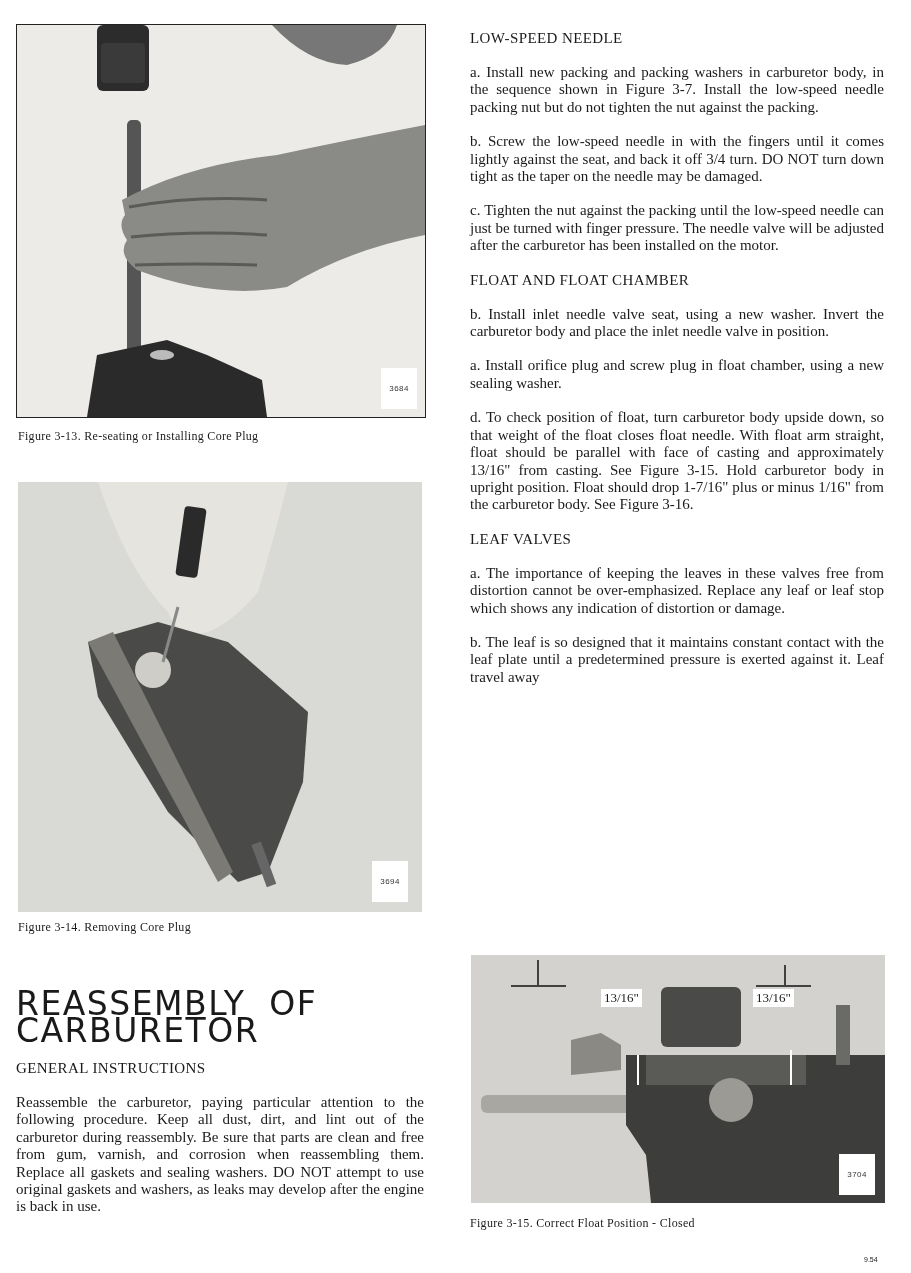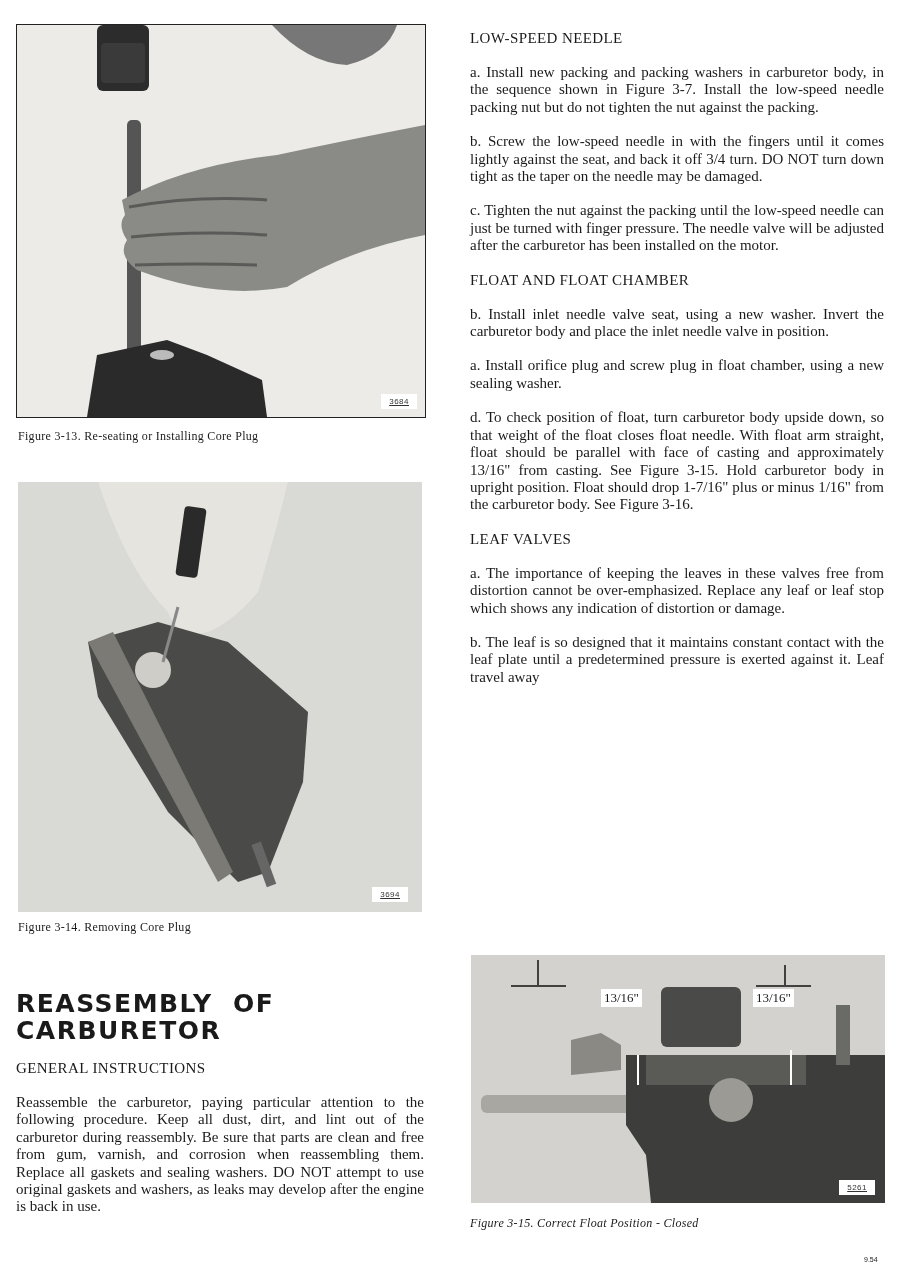--- a/index.html
+++ b/index.html
@@ -2,27 +2,27 @@
 <html><head>
 <meta charset="utf-8">
 <style>
   html, body { margin:0; padding:0; background:#fff; }
   body { width:911px; height:1273px; position:relative; overflow:hidden;
          font-family:"Liberation Serif", "DejaVu Serif", serif; color:#1a1a1a; }
   .abs { position:absolute; }
   .photo { position:absolute; background:#d9d9d6; overflow:hidden; }
   .photo.framed { border:1.5px solid #222; background:#ecebe8; }
   .photo .num { position:absolute; font-family:"Liberation Sans", sans-serif; font-size:8px;
-                background:#fff; padding:3px 8px; letter-spacing:0.5px; color:#333;text-decoration:underline; }
+                background:#fff; padding:16px 8px; letter-spacing:0.5px; color:#333; }
   .caption { position:absolute; font-size:12px; letter-spacing:0.3px; }
   .heading { font-size:15px; letter-spacing:0.4px; margin:0 0 17px 0; }
   .para { font-size:15px; line-height:17.4px; text-align:justify; margin:0 0 17px 0; }
   .col-right { position:absolute; left:470px; top:30px; width:414px; }
   .big-title { position:absolute; left:16px; top:990px; width:420px;
-               font-family:"DejaVu Sans", sans-serif; font-weight:700; font-size:25px;
+               font-family:"DejaVu Sans", sans-serif; font-weight:400; font-size:33px;
                line-height:27px; letter-spacing:1.5px; }
   .col-left-text { position:absolute; left:16px; top:1060px; width:408px; }
   .pagenum { position:absolute; left:436px; top:1311px; font-size:12px; }
   .rev { position:absolute; left:864px; top:1256px; font-family:"Liberation Sans", sans-serif; font-size:7px; }
   svg { display:block; }
 </style>
 </head>
 <body>
 
 <div class="photo framed" style="left:16px;top:24px;width:408px;height:392px;">
@@ -95,18 +95,18 @@
     <rect x="365" y="50" width="14" height="60" fill="#6a6a66"></rect>
     <line x1="67" y1="5" x2="67" y2="30" stroke="#111" stroke-width="1.5"></line>
     <line x1="40" y1="31" x2="95" y2="31" stroke="#111" stroke-width="1.5"></line>
     <line x1="314" y1="10" x2="314" y2="30" stroke="#111" stroke-width="1.5"></line>
     <line x1="285" y1="31" x2="340" y2="31" stroke="#111" stroke-width="1.5"></line>
     <line x1="167" y1="100" x2="167" y2="130" stroke="#fff" stroke-width="2"></line>
     <line x1="320" y1="95" x2="320" y2="130" stroke="#fff" stroke-width="2"></line>
   </svg>
   <span class="abs" style="left:130px;top:34px;background:#fff;font-size:13px;padding:1px 3px;">13/16"</span>
   <span class="abs" style="left:282px;top:34px;background:#fff;font-size:13px;padding:1px 3px;">13/16"</span>
-  <span class="num" style="right:10px;bottom:8px;">5261</span>
+  <span class="num" style="right:10px;bottom:8px;">3704</span>
 </div>
-<div class="caption" style="left:470px;top:1216px;font-style:italic;">Figure 3-15. Correct Float Position - Closed</div>
+<div class="caption" style="left:470px;top:1216px;">Figure 3-15. Correct Float Position - Closed</div>
 
 <div class="pagenum">3-6</div>
 <div class="rev">9.54</div>
 
 </body></html>

